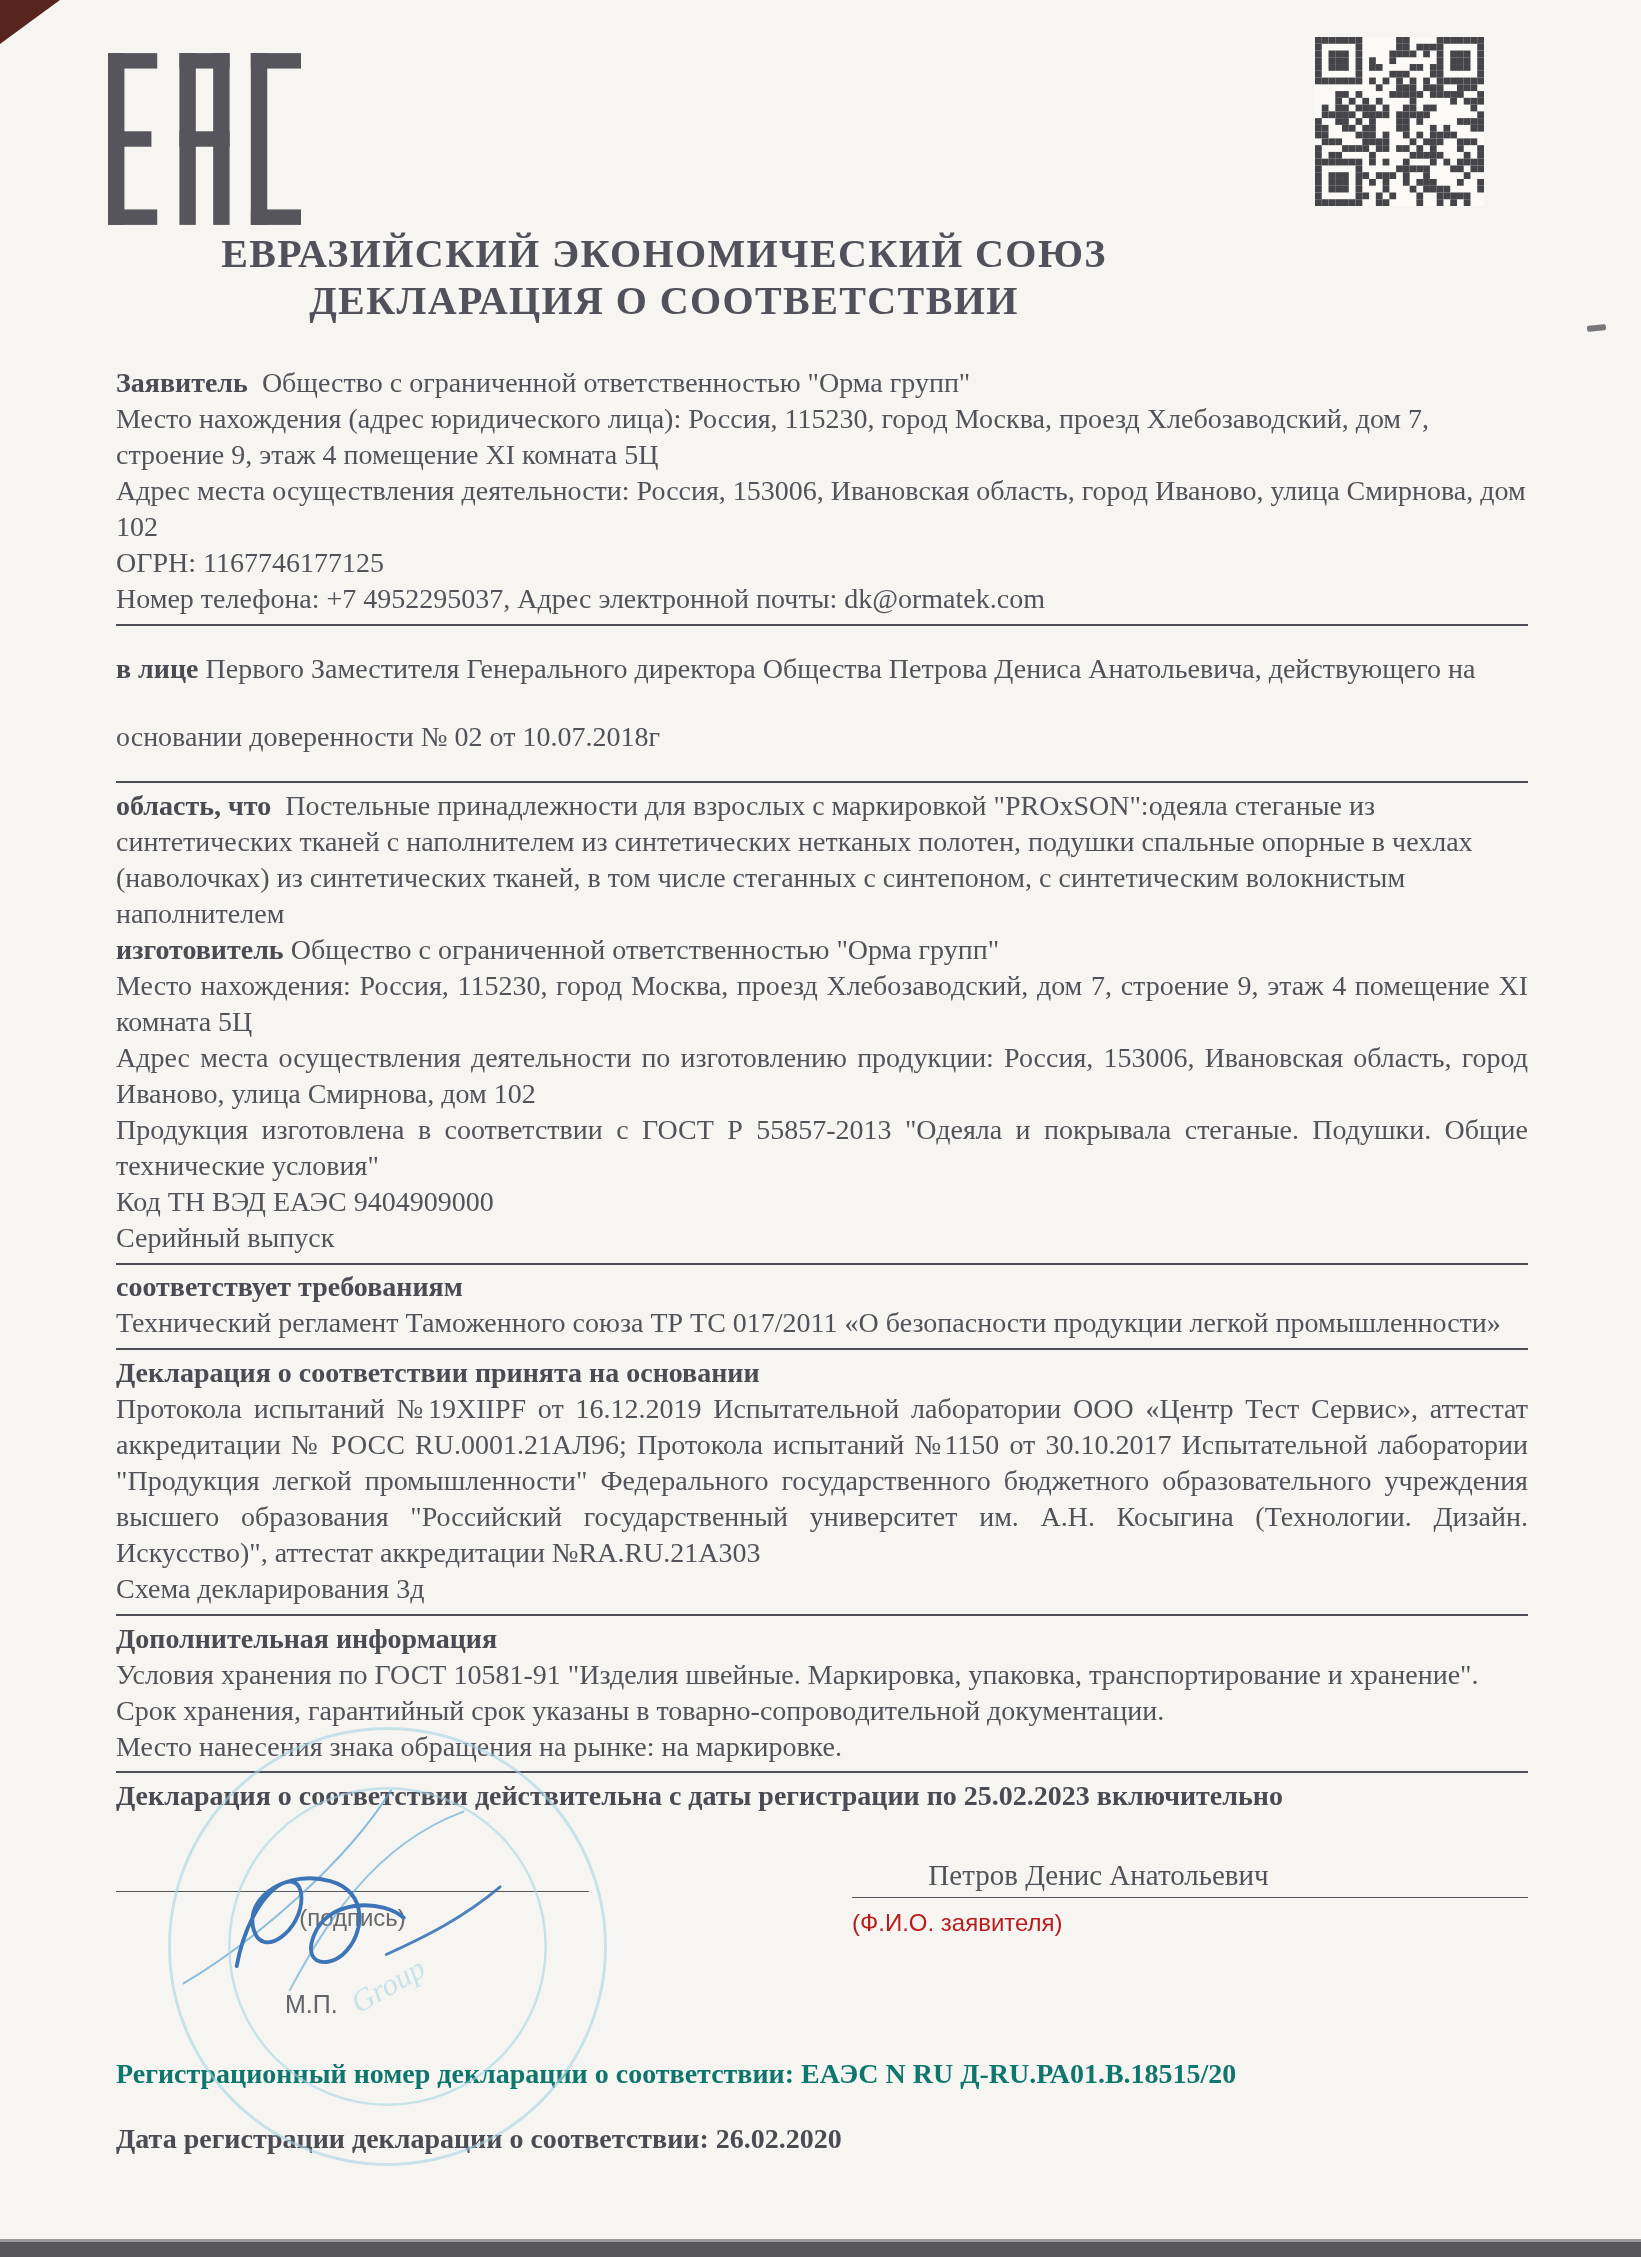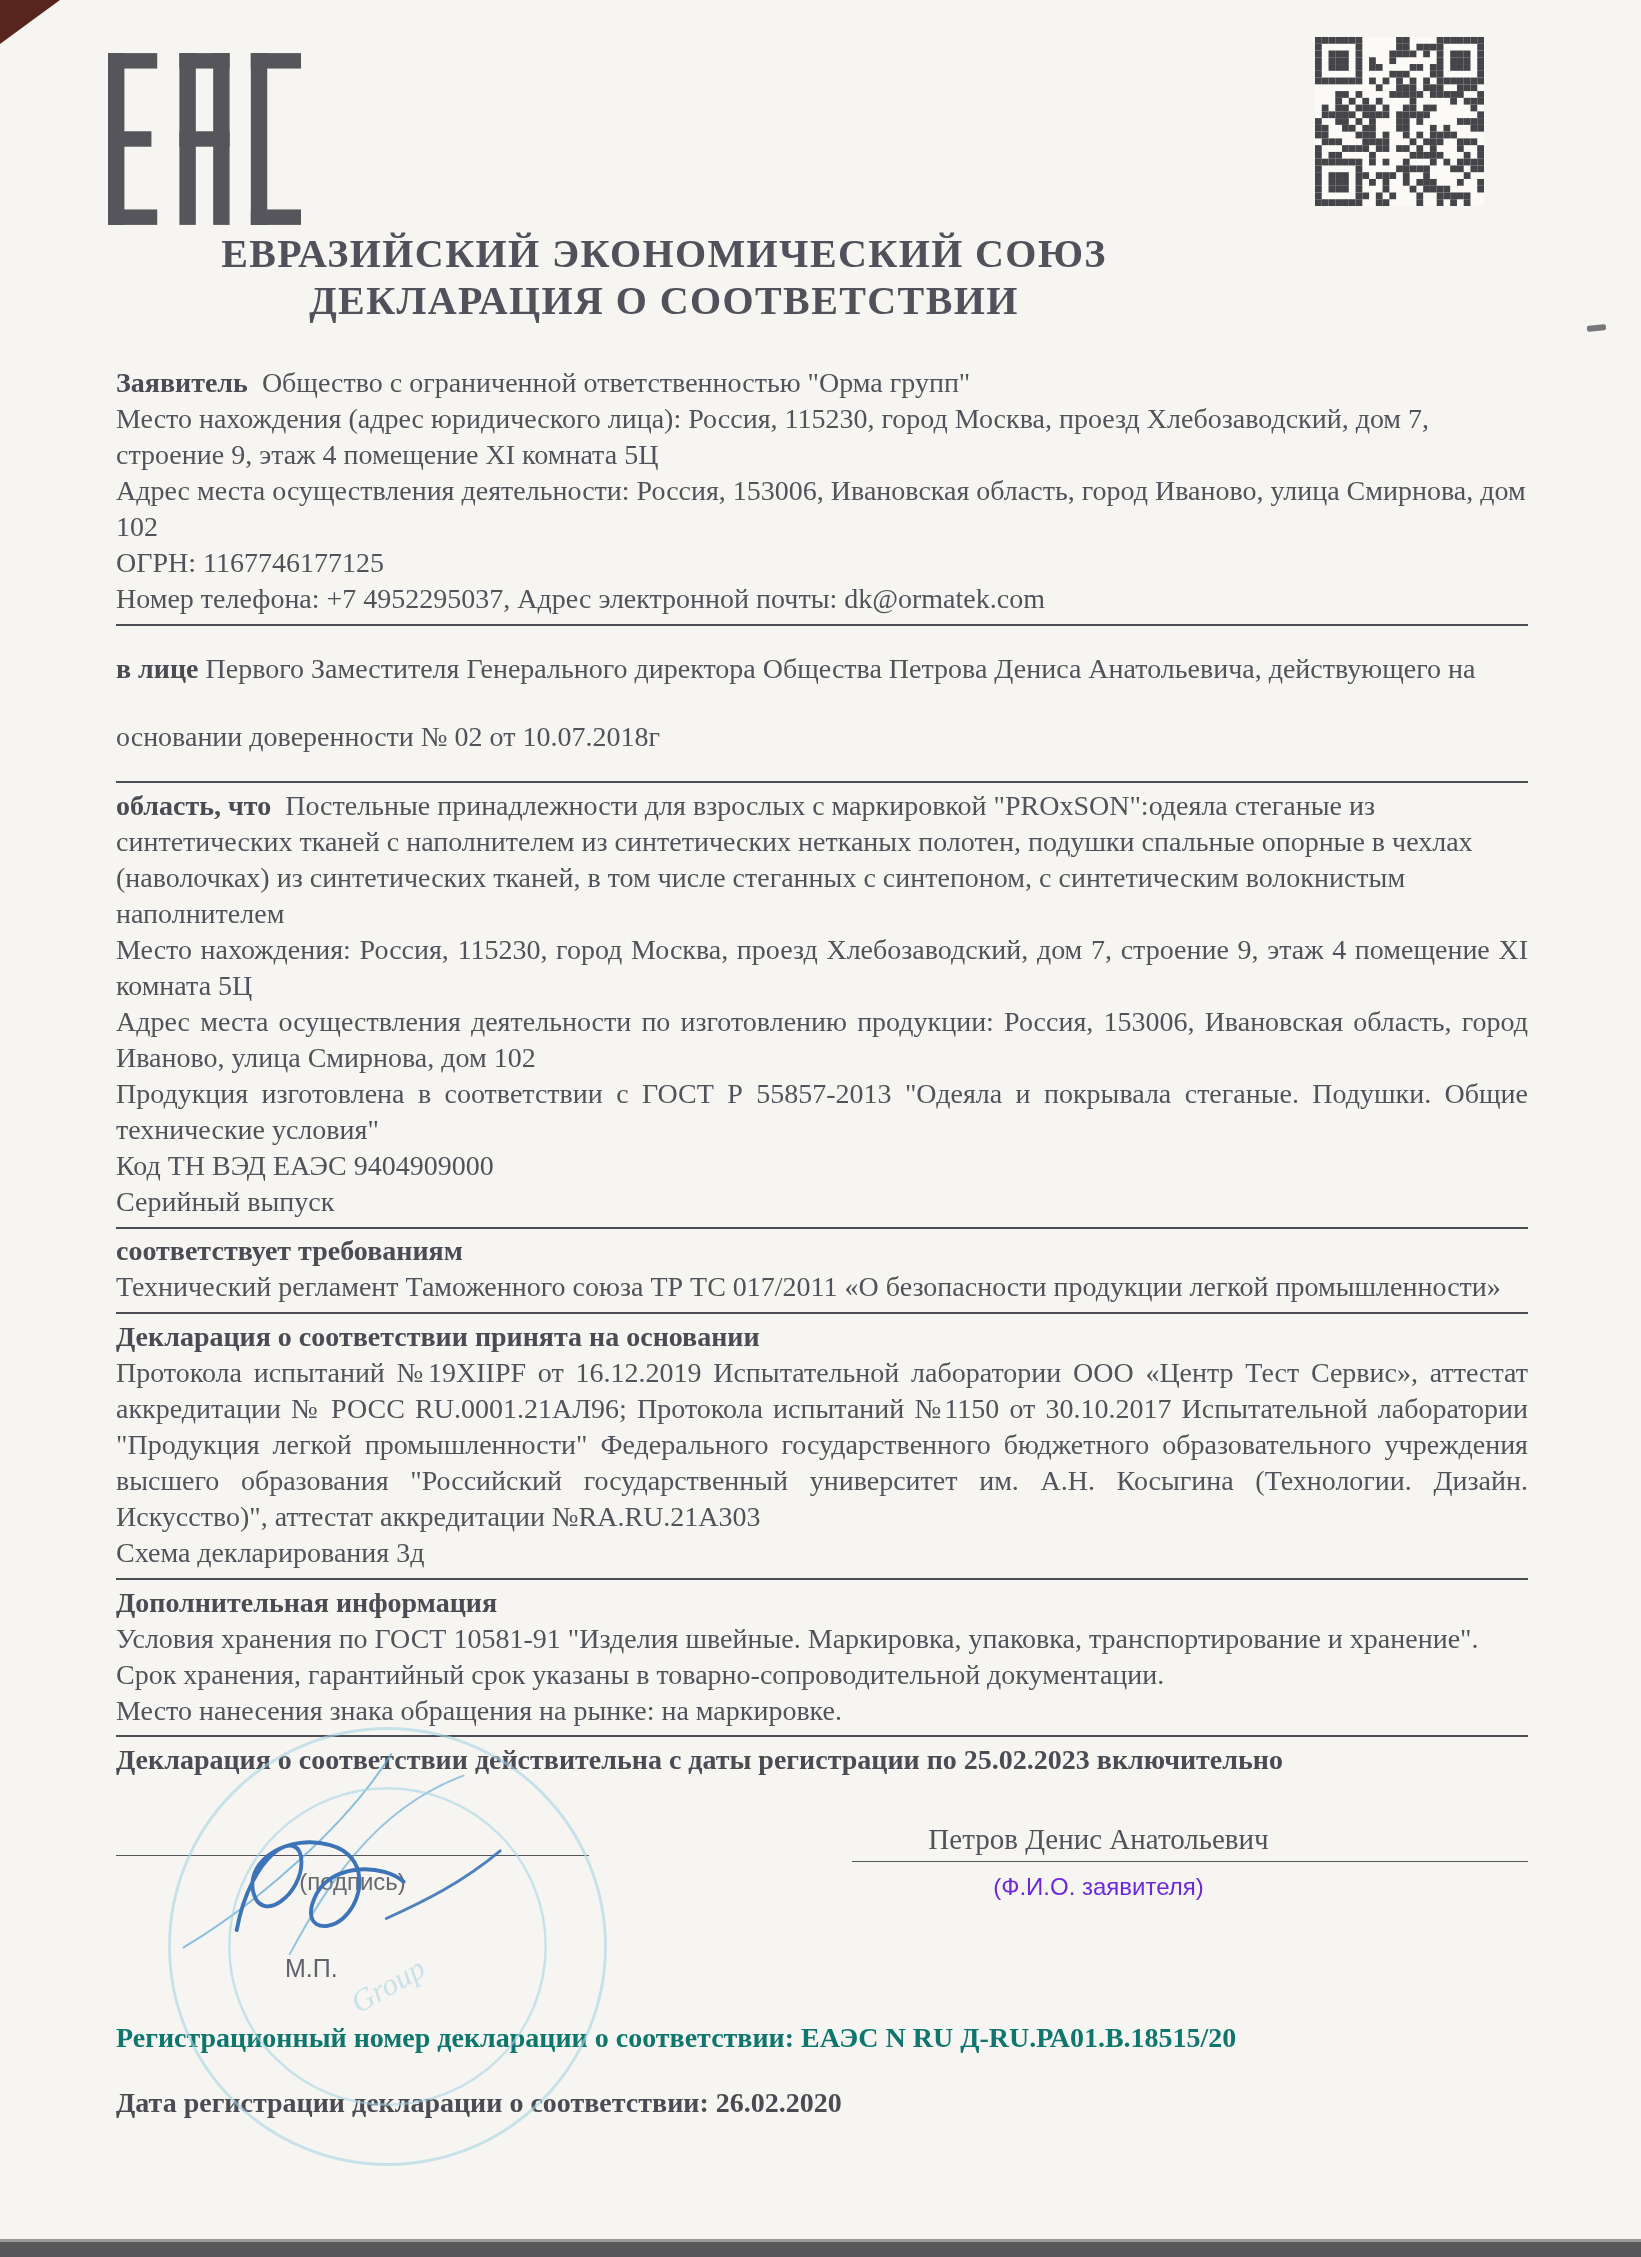--- a/index.html
+++ b/index.html
@@ -35,22 +35,22 @@
   
   .sig-row{display:flex;justify-content:space-between;margin-top:29px;position:relative;}
   .sig-left{width:483px;position:relative;padding-top:48px;}
   .sig-line{border-bottom:1.9px solid #55555c;width:473px;}
   .sig-caption{width:473px;text-align:center;font-family:"Liberation Sans",sans-serif;
     font-size:24px;color:#68686e;margin-top:7.7px;}
   .mp{margin:50px 0 0 169px;font-family:"Liberation Sans",sans-serif;font-size:25px;color:#62626a;}
   .sig-right{width:676px;padding-top:13.5px;}
   .fio-name{font-size:29px;text-align:center;margin-right:183px;}
   .fio-line{border-bottom:1.9px solid #55555c;margin-top:3.9px;}
-  .fio-caption{text-align:center;font-family:"Liberation Sans",sans-serif;font-size:24px;
-    color:#6d28d9;margin-top:7.7px;margin-right:183px;}
+  .fio-caption{font-family:"Liberation Sans",sans-serif;font-size:24px;
+    color:#b91c1c;margin-top:7.7px;margin-right:183px;}
   .signature-svg{position:absolute;left:29px;bottom:27px;overflow:visible;pointer-events:none;}
   
   .reg{font-weight:bold;color:#0f766e;margin-top:34px;}
   .regdate{font-weight:bold;color:#4b4b54;margin-top:29px;}
   
   .stamp{position:absolute;left:156px;top:1715px;pointer-events:none;opacity:.6;}
 </style>
 </head>
 <body>
 
@@ -406,20 +406,21 @@
     <p class="para">ОГРН: 1167746177125</p>
     <p class="para">Номер телефона: +7 4952295037, Адрес электронной почты: dk@ormatek.com</p>
 
     <hr class="rule">
 
     <p class="para wide"><span class="b">в лице</span> <span>Первого Заместителя Генерального директора Общества Петрова Дениса Анатольевича, действующего на основании доверенности № 02 от 10.07.2018г</span></p>
 
     <hr class="rule">
 
     <p class="para"><span class="b">область, что</span>&nbsp; <span>Постельные принадлежности для взрослых с маркировкой "PROxSON":одеяла стеганые из синтетических тканей с наполнителем из синтетических нетканых полотен, подушки спальные опорные в чехлах (наволочках) из синтетических тканей, в том числе стеганных с синтепоном, с синтетическим волокнистым наполнителем</span></p>
+    <p class="para"><span class="b">изготовитель</span> <span>Общество с ограниченной ответственностью "Орма групп"</span></p>
     <p class="para just">Место нахождения: Россия, 115230, город Москва, проезд Хлебозаводский, дом 7, строение 9, этаж 4 помещение XI комната 5Ц</p>
     <p class="para just">Адрес места осуществления деятельности по изготовлению продукции: Россия, 153006, Ивановская область, город Иваново, улица Смирнова, дом 102</p>
     <p class="para just">Продукция изготовлена в соответствии с ГОСТ Р 55857-2013 "Одеяла и покрывала стеганые. Подушки. Общие технические условия"</p>
     <p class="para">Код ТН ВЭД ЕАЭС 9404909000</p>
     <p class="para">Серийный выпуск</p>
 
     <hr class="rule">
 
     <p class="para b">соответствует требованиям</p>
     <p class="para">Технический регламент Таможенного союза ТР ТС 017/2011 «О безопасности продукции легкой промышленности»</p>

